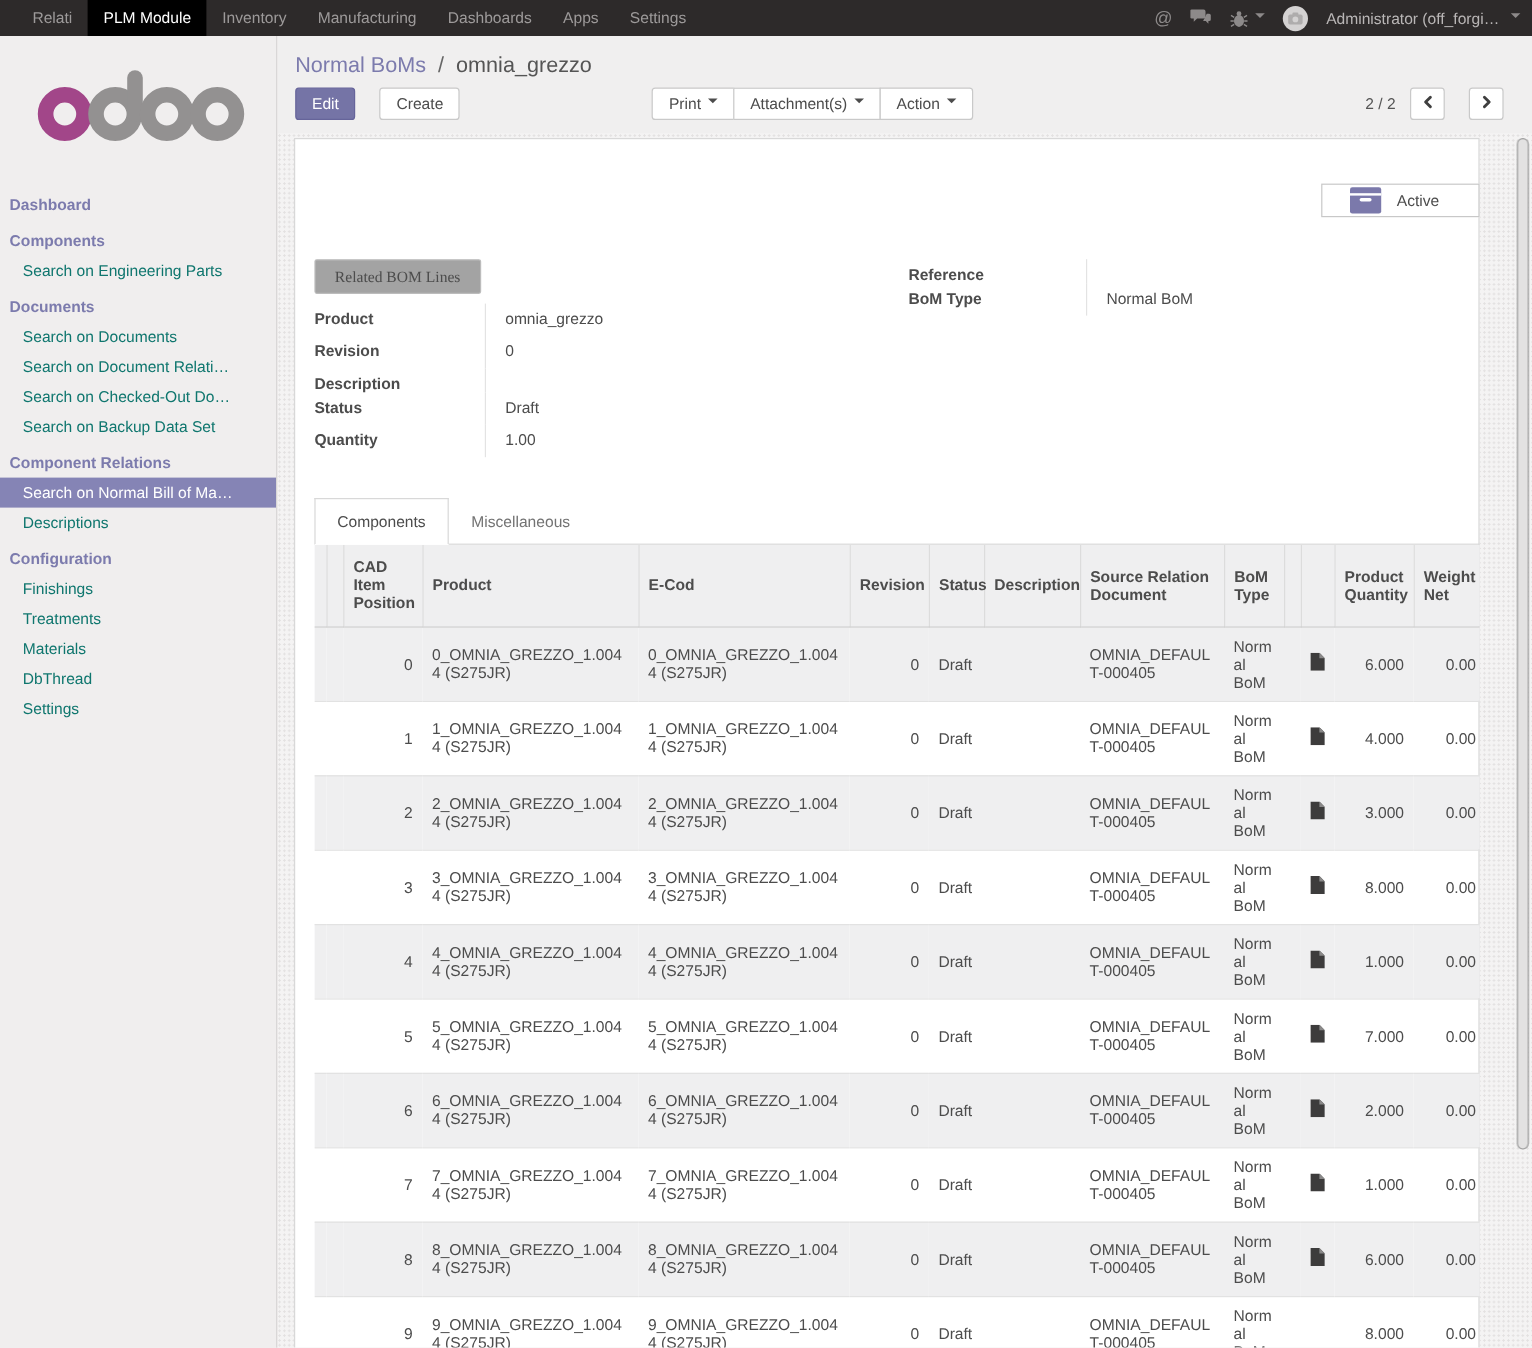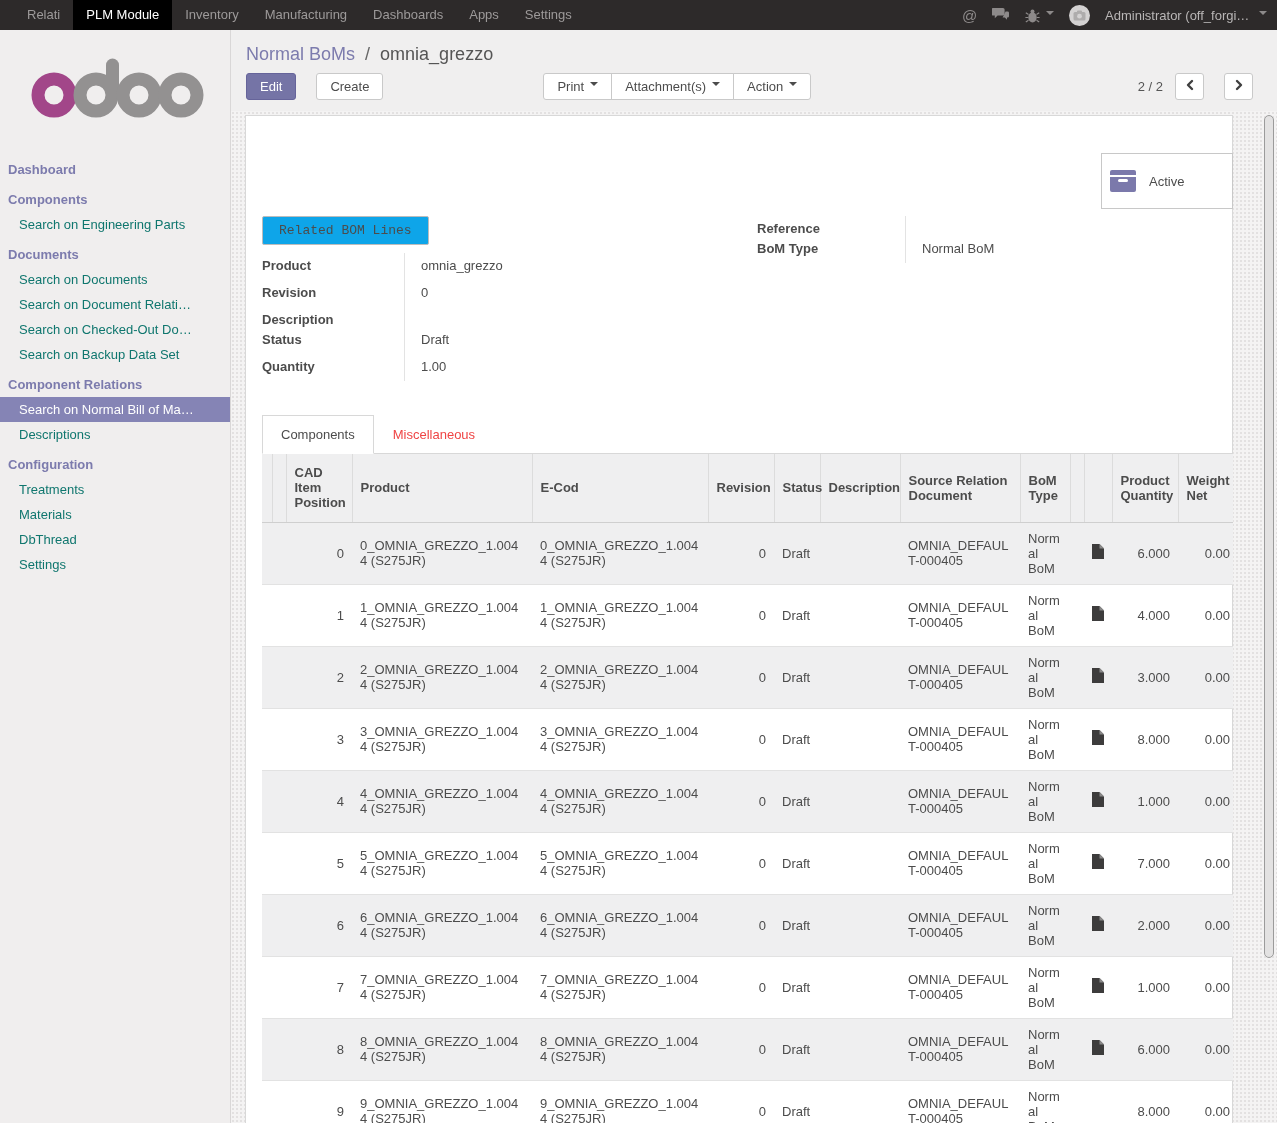--- a/index.html
+++ b/index.html
@@ -50,43 +50,43 @@
   .btn-group .btn:last-child { border-radius:0 3px 3px 0; }
   .pager { margin-left:auto; display:flex; align-items:center; gap:12px; }
   .pager-value { font-size:13px; color:#555; }
   .pager-btns { display:flex; }
   .pager-btns .btn { width:29px; padding:4px 0; text-align:center; }
 
   .view-area { padding:4px 44px 0 14px; background-color:#f4f3f3;
     background-image: radial-gradient(#e3e1e1 1px, transparent 1px); background-size:4px 4px; }
   .sheet { position:relative; background:#fff; border:1px solid #d8d8d8; padding:16px; min-height:1100px; }
 
-  .active-box { position:absolute; top:37px; right:-1px; width:132px; height:56px;
+  .active-box { position:absolute; top:37px; right:-1px; width:132px; height:28px;
     border:1px solid #c8c8c8; background:#fff; display:flex; align-items:center; gap:13px;
-    padding-left:8px; font-size:13px; color:#4c4c4c; cursor:pointer; }
+    padding-left:23px; font-size:13px; color:#4c4c4c; cursor:pointer; }
   .archive-icon { width:26px; height:22px; background:#7b79ab; border-radius:2px; position:relative; }
   .archive-icon::before { content:""; position:absolute; left:0; right:0; top:5px; height:2px; background:#fff; }
   .archive-icon::after { content:""; position:absolute; left:8px; top:9px; width:10px; height:3px;
     background:#fff; border-radius:1.5px; }
 
   .form-columns { display:flex; margin-top:84px; }
   .col-left { width:478px; }
   .col-right { flex:1; margin-left:17px; }
-  .stat-btn { font-size:13px; height:29px; padding:5px 16px; background:#0ea5e9; border:1px solid #bcbcbc;
-    border-radius:2px; color:#4c4c4c; cursor:pointer; margin-bottom:8px; font-family:Liberation Mono, monospace; }
+  .stat-btn { font-size:13px; height:29px; padding:5px 16px; background:#a3a3a3; border:1px solid #bcbcbc;
+    border-radius:2px; color:#4c4c4c; cursor:pointer; margin-bottom:8px; font-family:Liberation Serif, serif; }
   .field-row { display:flex; min-height:27px; font-size:13px; }
   .field-row.compact { min-height:19px; }
   .f-label { width:142px; font-weight:bold; color:#4c4c4c; padding-top:5px; }
   .col-right .f-label { width:148px; }
   .f-value { flex:1; border-left:1px solid #e3e3e3; padding:5px 0 0 16px; color:#4c4c4c; }
 
   
   .notebook { margin-top:33px; margin-right:-17px; }
   .tab-bar { display:flex; border-bottom:1px solid #d8d8d8; }
-  .tab { font-size:13px; color:#ef4444; padding:11px 18px; text-decoration:none; cursor:pointer;
+  .tab { font-size:13px; color:#737373; padding:11px 18px; text-decoration:none; cursor:pointer;
     position:relative; top:1px; border:1px solid transparent; }
   .tab.active { background:#fff; color:#4c4c4c; border-color:#d8d8d8; border-bottom-color:#fff; }
 
   .table-clip { overflow:hidden; width:100%; }
   table { border-collapse:collapse; table-layout:fixed; width:976px; font-size:13px; color:#4c4c4c; }
   thead th { background:#efeff0; font-weight:bold; text-align:left; vertical-align:middle;
     padding:8px; height:68px; border-right:1px solid #dcdcdc; border-bottom:1px solid #cfcfcf; }
   thead th:last-child { border-right:none; }
   tbody td { padding:8px; height:48px; vertical-align:middle; word-wrap:break-word; }
   tbody tr { border-top:1px solid #e2e2e2; cursor:pointer; }
@@ -179,20 +179,21 @@
       <a class="nav-entry">Search on Backup Data Set</a>
 
       <a class="nav-entry header">Component Relations</a>
 
       <a class="nav-entry selected">Search on Normal Bill of Ma…</a>
 
       <a class="nav-entry">Descriptions</a>
 
       <a class="nav-entry header">Configuration</a>
 
+      <a class="nav-entry">Finishings</a>
 
       <a class="nav-entry">Treatments</a>
 
       <a class="nav-entry">Materials</a>
 
       <a class="nav-entry">DbThread</a>
 
       <a class="nav-entry">Settings</a>
     </nav>
 </aside>

